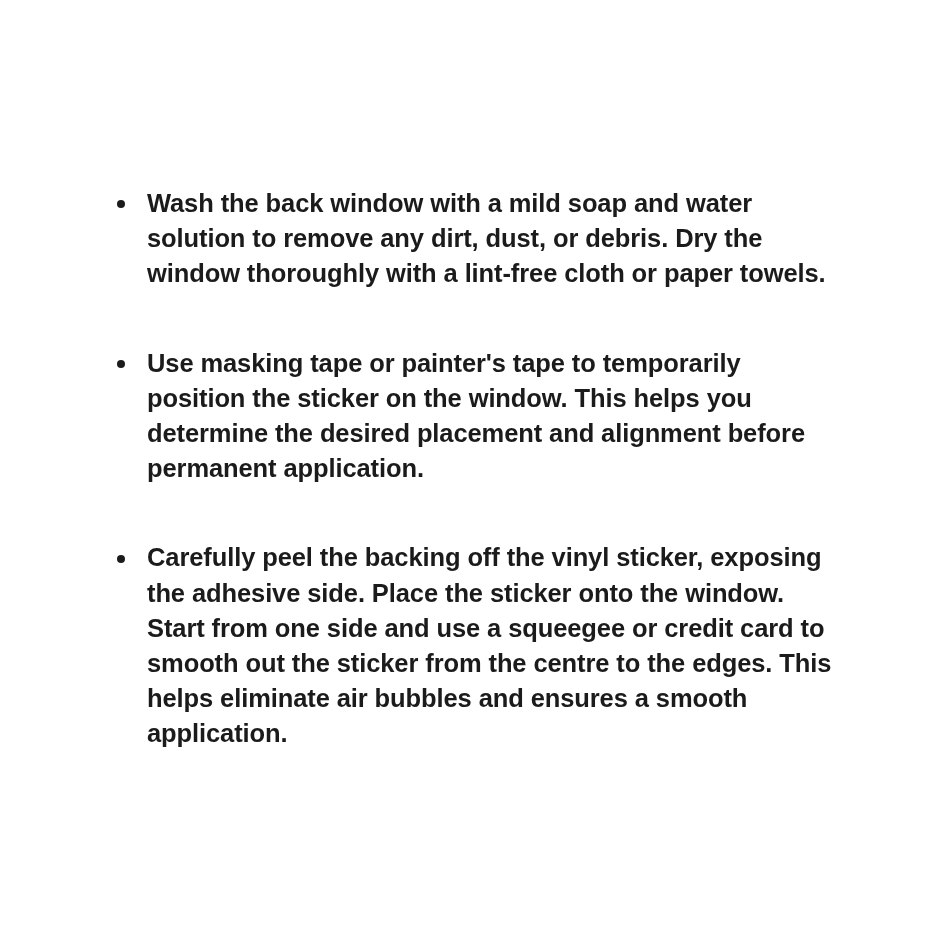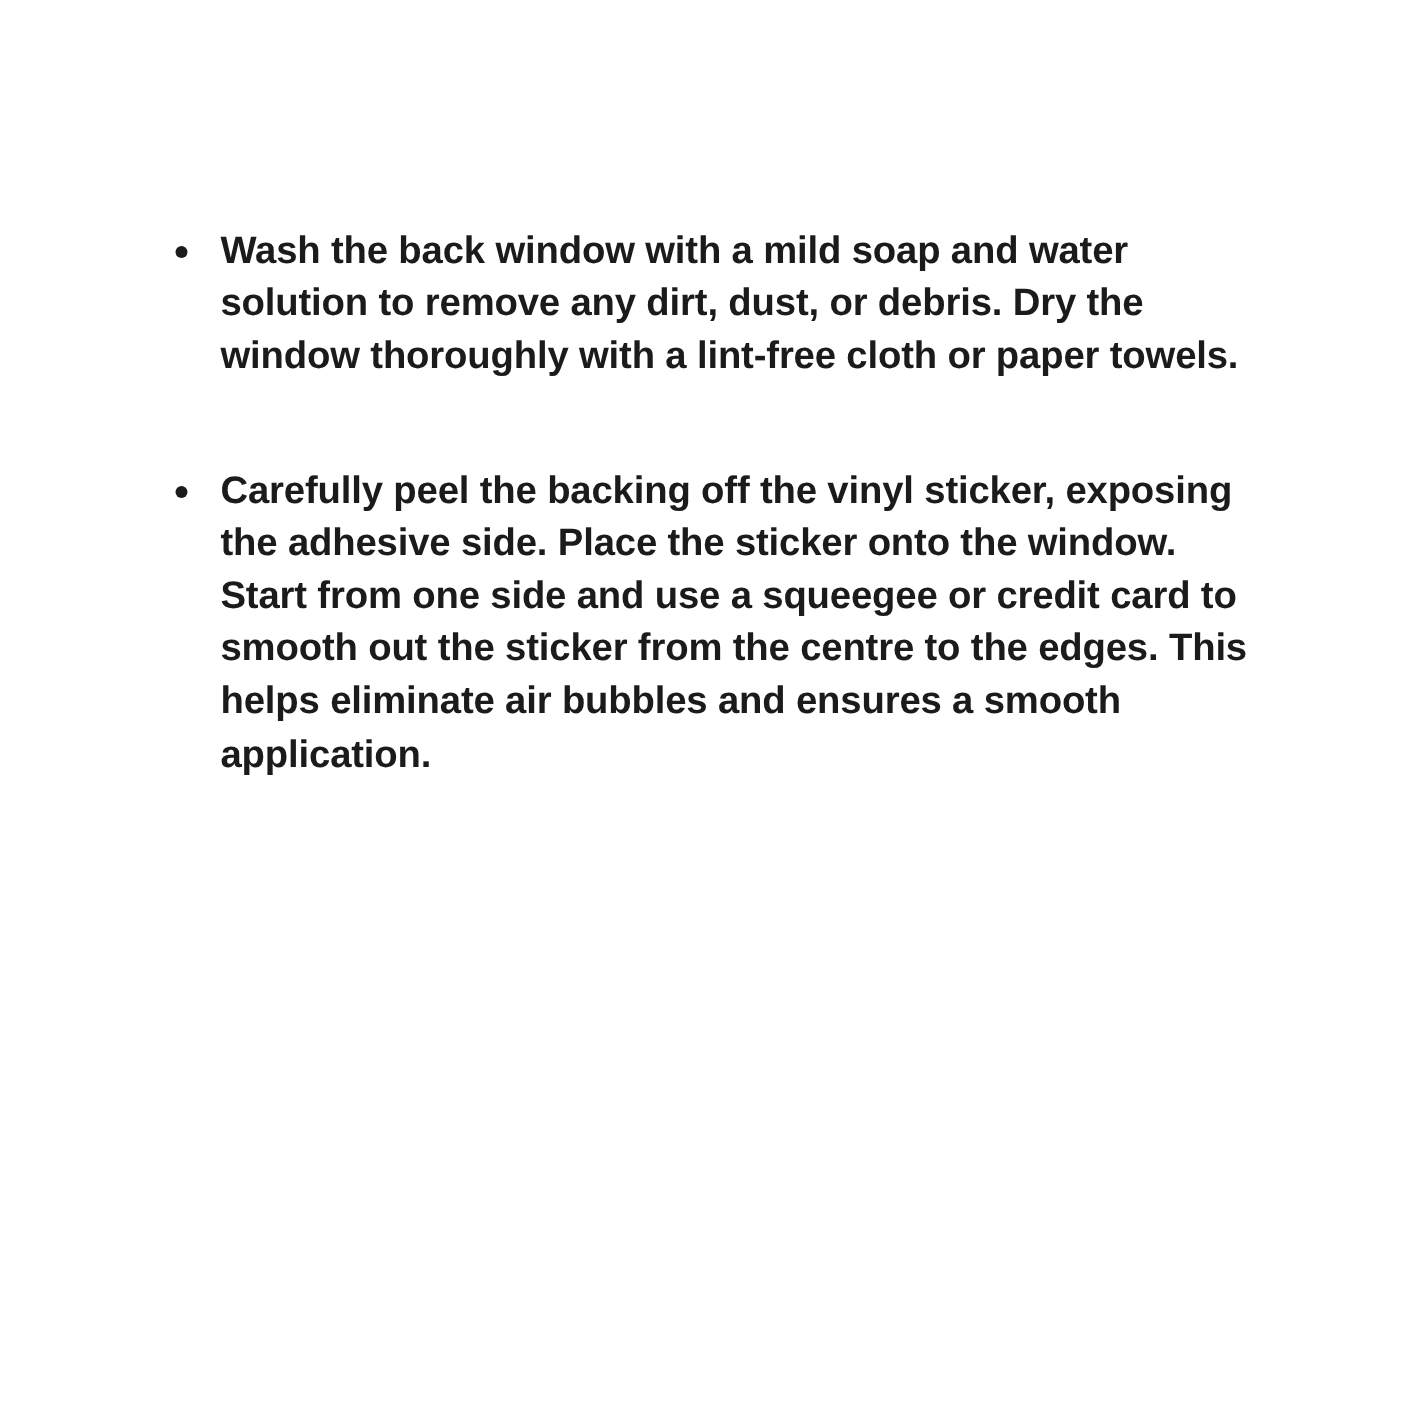--- a/index.html
+++ b/index.html
@@ -46,29 +46,34 @@
     left: 7px;
     top: 0.56em;
     width: 8px;
     height: 8px;
     background: #1b1b1b;
     border-radius: 50%;
     display: block;
   }
   .bullet-text {
     display: block;
+    margin-top: 36px;
   }
 </style>
 </head>
 <body>
 
 <div class="slide">
   <ul class="bullet-list">
     <li class="bullet-item">
       <span class="bullet-marker"></span>
       <span class="bullet-text">Wash the back window with a mild soap and water solution to remove any dirt, dust, or debris. Dry the window thoroughly with a lint-free cloth or paper towels.</span>
     </li>
     <li class="bullet-item">
       <span class="bullet-marker"></span>
+      <span class="bullet-text">Use masking tape or painter's tape to temporarily position the sticker on the window. This helps you determine the desired placement and alignment before permanent application.</span>
+    </li>
+    <li class="bullet-item">
+      <span class="bullet-marker"></span>
       <span class="bullet-text">Carefully peel the backing off the vinyl sticker, exposing the adhesive side. Place the sticker onto the window. Start from one side and use a squeegee or credit card to smooth out the sticker from the centre to the edges. This helps eliminate air bubbles and ensures a smooth application.</span>
     </li>
   </ul>
 </div>
 
 </body></html>

